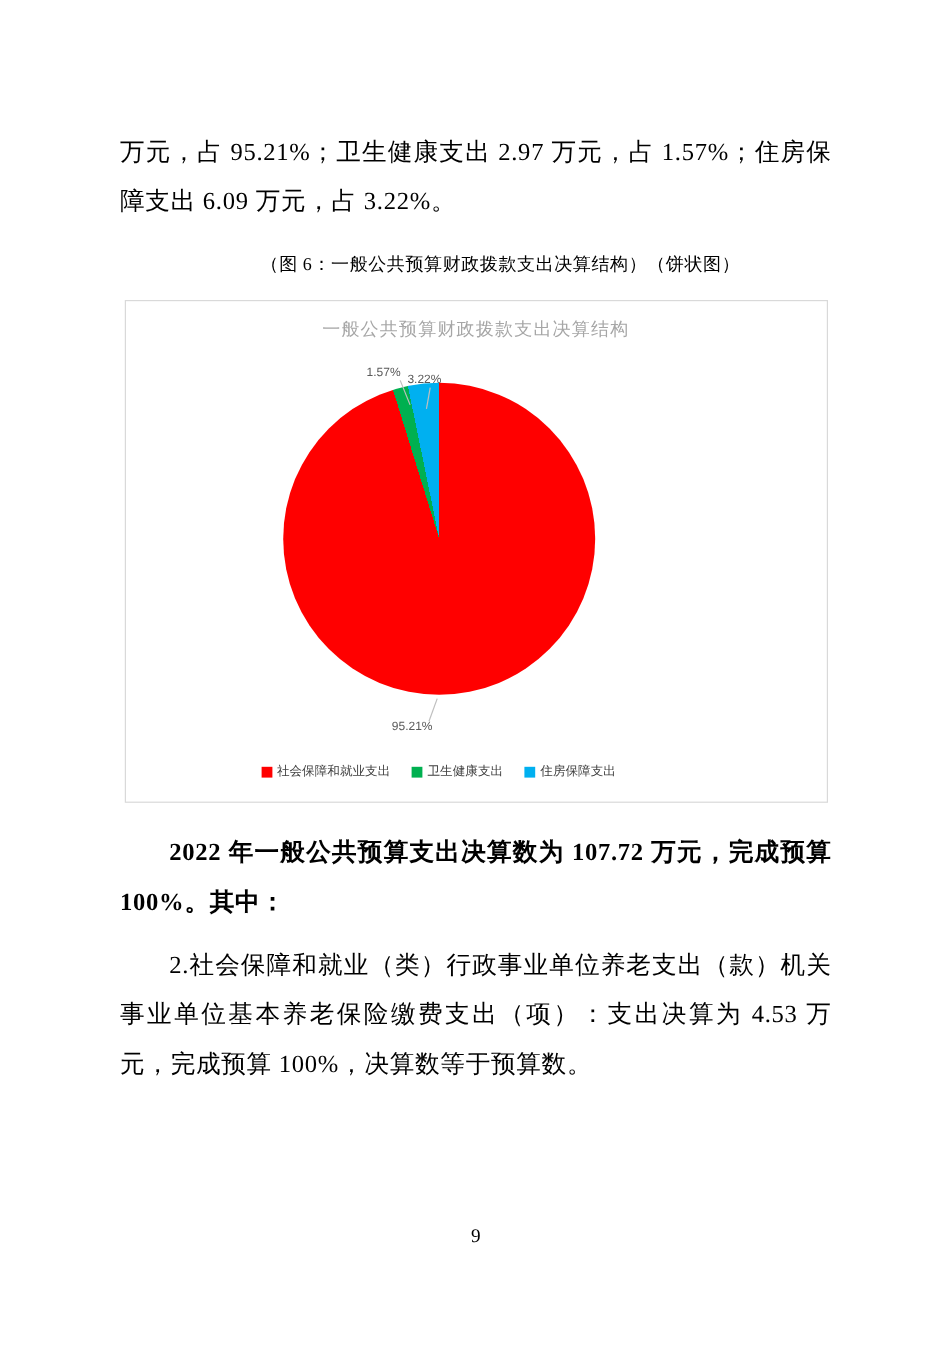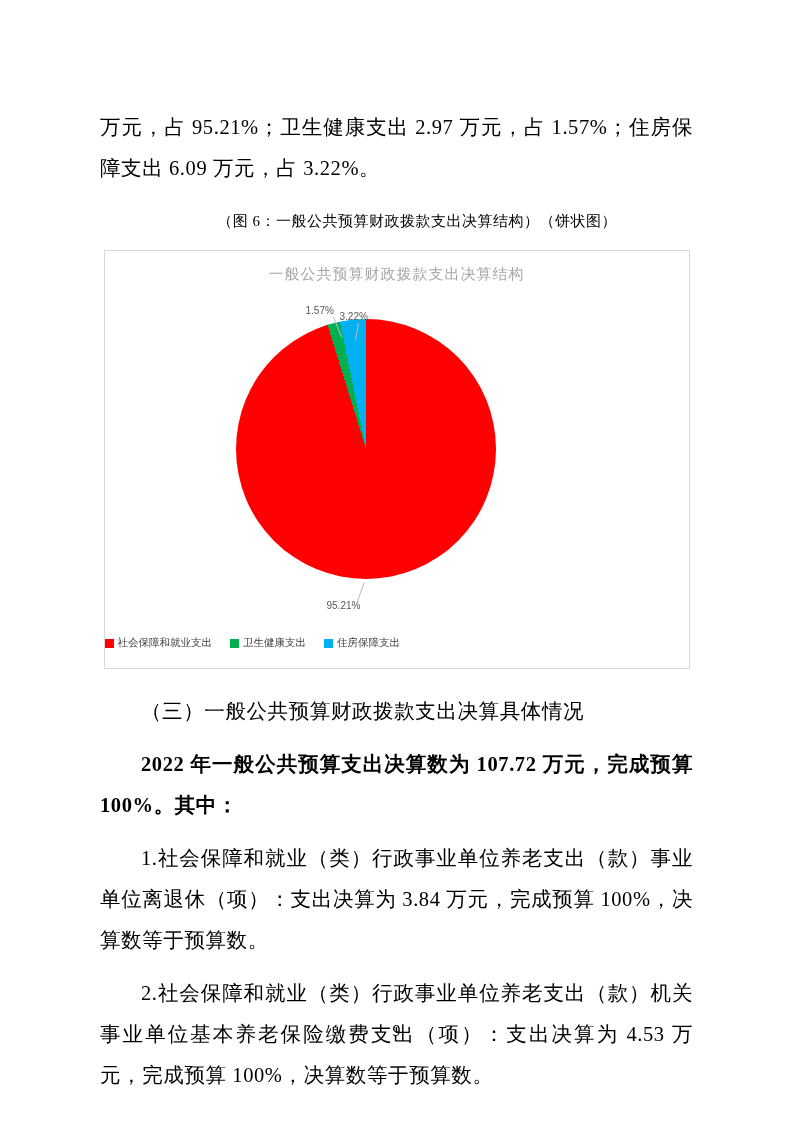--- a/index.html
+++ b/index.html
@@ -95,20 +95,21 @@
   .leader1 { left: 228px; top: 8px; width: 1px; height: 22px; transform: rotate(-22deg); transform-origin: top center;}
   .leader2 { left: 253px; top: 14px; width: 1px; height: 18px; transform: rotate(10deg); transform-origin: top center;}
   .leader3 { left: 252px; top: 272px; width: 1px; height: 20px; transform: rotate(20deg); transform-origin: bottom center;}
 
   .legend {
     position: absolute;
     left: 0;
     bottom: 18px;
     width: 522px;
     display: flex;
+    justify-content: center;
     gap: 18px;
     font-family: "Liberation Sans", "DejaVu Sans", sans-serif;
     font-size: 10.5px;
     color: #404040;
   }
   .legend-item {
     display: flex;
     align-items: center;
     gap: 4px;
   }
@@ -168,23 +169,21 @@
       </div>
       <div class="legend-item">
         <span class="legend-swatch" style="background:#00b0f0;"></span>
         <span>住房保障支出</span>
       </div>
     </div>
   </div>
 
   <div class="spacer-sm"></div>
 
-  <p class="body-text indent2">（三）一般公共预算财政拨款支出决算具体情况</p>
 
   <p class="body-text indent2 bold-line">2022 年一般公共预算支出决算数为 107.72 万元，完成预算 100%。其中：</p>
 
-  <p class="body-text indent2">1.社会保障和就业（类）行政事业单位养老支出（款）事业单位离退休（项）：支出决算为 3.84 万元，完成预算 100%，决算数等于预算数。</p>
 
   <p class="body-text indent2">2.社会保障和就业（类）行政事业单位养老支出（款）机关事业单位基本养老保险缴费支出（项）：支出决算为 4.53 万元，完成预算 100%，决算数等于预算数。</p>
 
 </div>
 
 <div class="page-number">9</div>
 
 </body></html>

